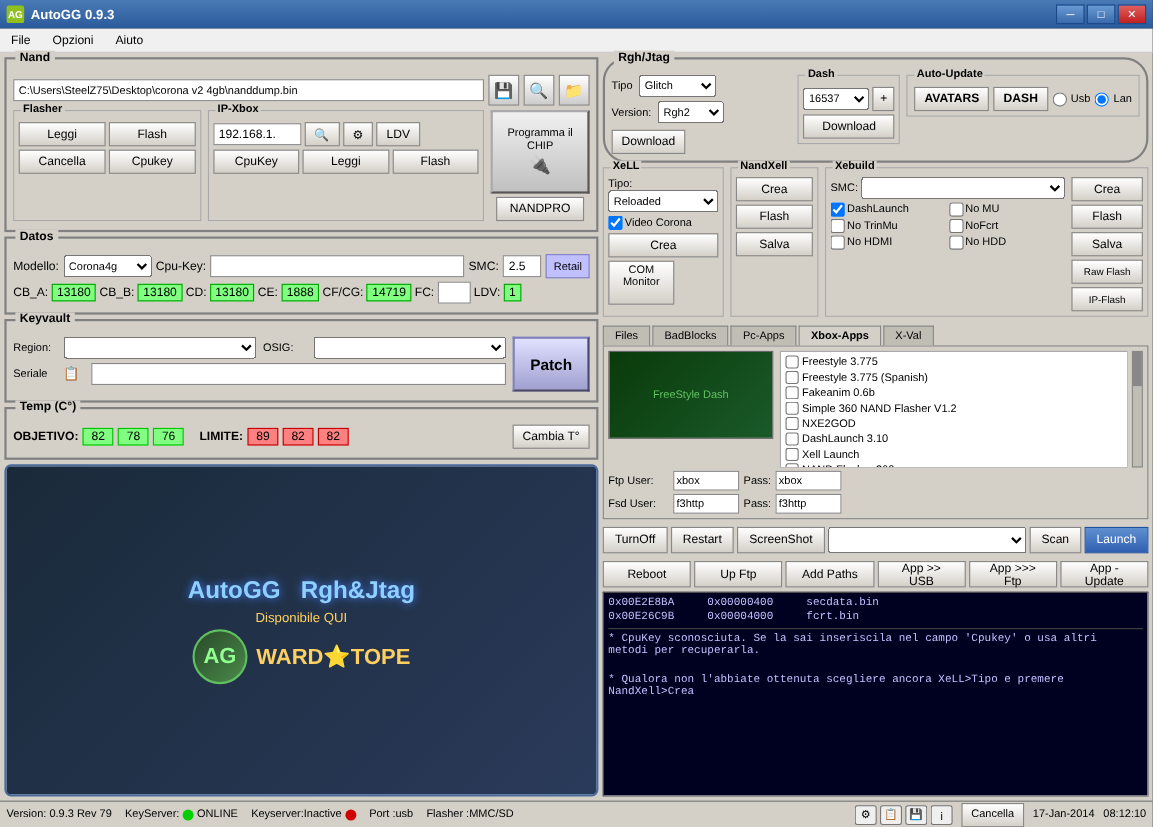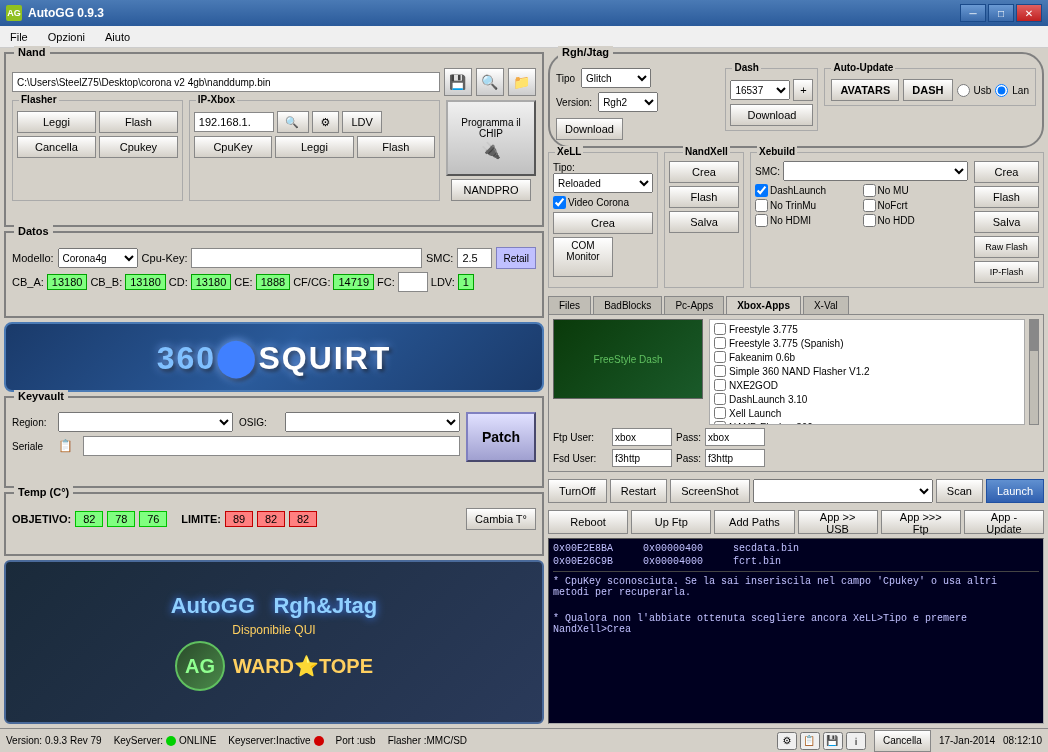--- a/index.html
+++ b/index.html
@@ -46,21 +46,21 @@
       padding: 4px;
       gap: 4px;
     }
     .left-panel { width: 540px; display: flex; flex-direction: column; gap: 4px; }
     .right-panel { flex: 1; display: flex; flex-direction: column; gap: 4px; }
     .group-box {
       border: 2px solid #808080;
       border-radius: 0;
       background: #d4d0c8;
       position: relative;
-      padding: 14px 6px 24px 6px;
+      padding: 14px 6px 8px 6px;
     }
     .group-box-title {
       position: absolute;
       top: -8px; left: 8px;
       background: #d4d0c8;
       padding: 0 4px;
       font-weight: bold;
       font-size: 11px;
     }
     .btn {
@@ -195,21 +195,21 @@
     }
     .status-item { display: flex; align-items: center; gap: 3px; }
     .status-dot { width: 10px; height: 10px; border-radius: 50%; }
     .dot-green { background: #00d000; }
     .dot-red { background: #d00000; }
     
     .xell-section { border: 1px solid #aaa; padding: 8px 4px 4px 4px; position: relative; }
     .xell-title { position: absolute; top: -7px; left: 6px; background: #d4d0c8; padding: 0 2px; font-size: 10px; font-weight: bold; }
     
     .nandxell-section { border: 1px solid #aaa; padding: 8px 4px 4px 4px; position: relative; }
-    .nandxell-title { position: absolute; top: -7px; left: 18px; background: #d4d0c8; padding: 0 2px; font-size: 10px; font-weight: bold; }
+    .nandxell-title { position: absolute; top: -7px; left: 6px; background: #d4d0c8; padding: 0 2px; font-size: 10px; font-weight: bold; }
     
     .xebuild-section { border: 1px solid #aaa; padding: 8px 4px 4px 4px; position: relative; flex: 1; }
     .xebuild-title { position: absolute; top: -7px; left: 6px; background: #d4d0c8; padding: 0 2px; font-size: 10px; font-weight: bold; }
     .checkbox-row { display: flex; align-items: center; gap: 2px; font-size: 10px; }
     
     .radio-row { display: flex; align-items: center; gap: 4px; font-size: 10px; }
     .banner-section {
       background: linear-gradient(135deg, #1a2a3a, #2a3a5a);
       border: 2px solid #4a6a9a;
       border-radius: 6px;
@@ -333,25 +333,20 @@
         <span style="background:#80ff80;border:1px solid #00a000;padding:1px 4px;">1888</span>
         <span>CF/CG:</span>
         <span style="background:#80ff80;border:1px solid #00a000;padding:1px 4px;">14719</span>
         <span>FC:</span>
         <input class="input-field" style="width: 30px;">
         <span>LDV:</span>
         <span style="background:#80ff80;border:1px solid #00a000;padding:1px 4px;">1</span>
       </div>
     </div>
 
-    <div class="logo-section">
-      <span class="logo-text">
-        <span style="color:#80c0ff;">360</span><span style="color:#4080ff;font-size:36px;">⬤</span><span style="color:white;">SQUIRT</span>
-      </span>
-    </div>
 
     <div class="group-box">
       <span class="group-box-title">Keyvault</span>
       <div style="display:flex; gap:6px; align-items:stretch;">
         <div style="flex:1; display:flex; flex-direction:column; gap:4px;">
           <div class="kv-row">
             <span class="kv-label">Region:</span>
             <select class="kv-select"></select>
             <span class="kv-label">OSIG:</span>
             <select class="kv-select"></select>

